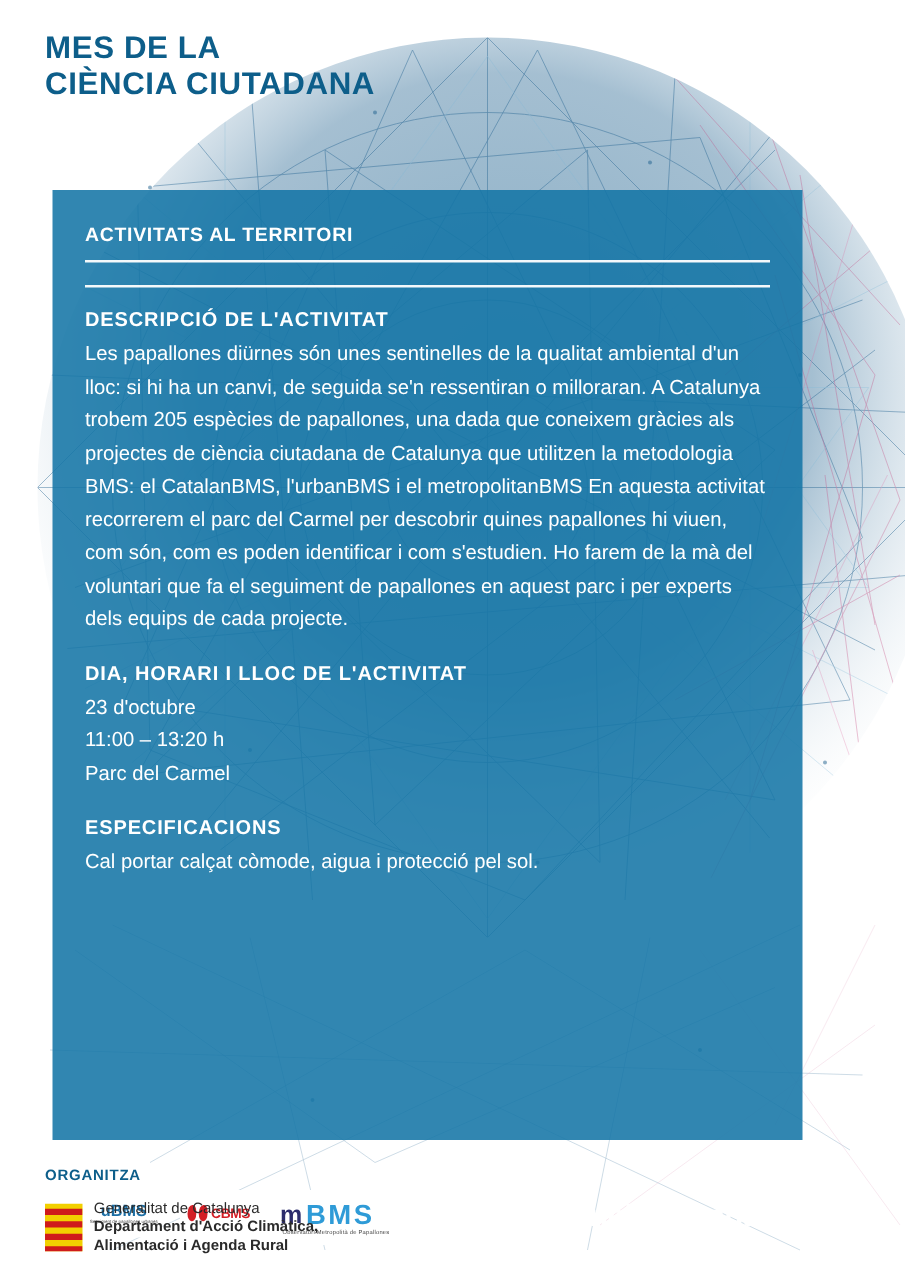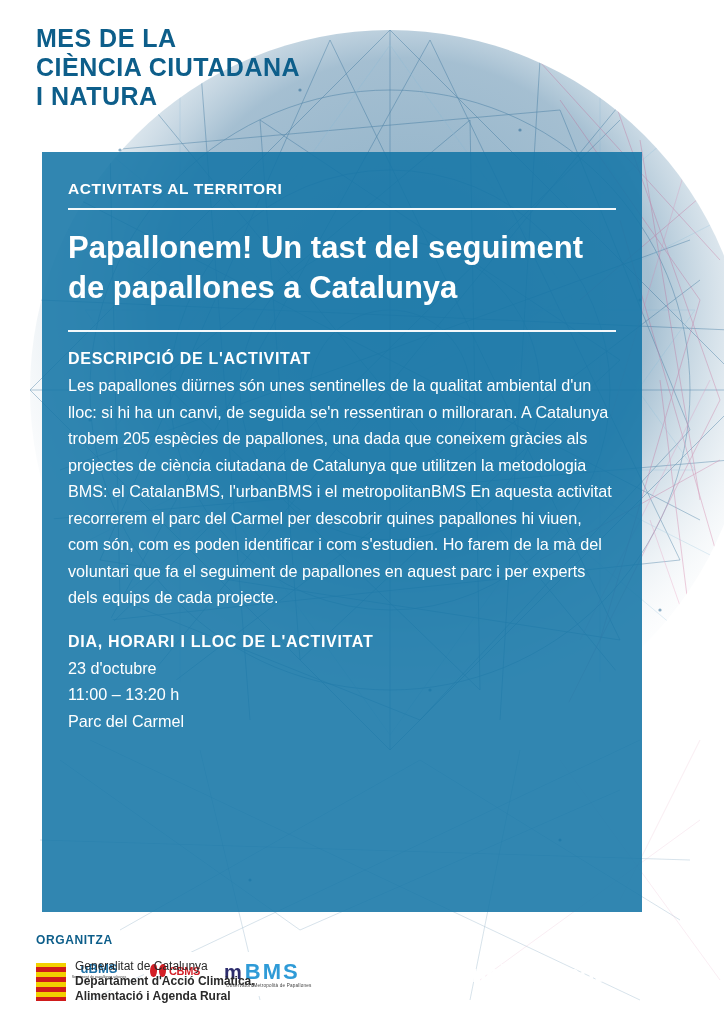--- a/index.html
+++ b/index.html
@@ -370,43 +370,45 @@
           <circle cx="660" cy="610" r="1.6"></circle>
         <circle cx="250" cy="880" r="1.6"></circle>
           <circle cx="560" cy="840" r="1.6"></circle>
       </g>
     </svg>
   </div>
 
   <div class="header">
     <div class="line">MES DE LA</div>
     <div class="line">CIÈNCIA CIUTADANA</div>
-    <div class="line">I NATURA</div>
   </div>
 
   <div class="panel">
 
     <div class="kicker">ACTIVITATS AL TERRITORI</div>
     <hr class="rule">
 
-    <h1 class="title">Papallonem! Un tast del seguiment de papallones a Catalunya</h1>
     <hr class="rule2">
 
     <div class="block">
       <div class="sec-label">DESCRIPCIÓ DE L'ACTIVITAT</div>
       <p class="body-text">Les papallones diürnes són unes sentinelles de la qualitat ambiental d'un lloc: si hi ha un canvi, de seguida se'n ressentiran o milloraran. A Catalunya trobem 205 espècies de papallones, una dada que coneixem gràcies als projectes de ciència ciutadana de Catalunya que utilitzen la metodologia BMS: el CatalanBMS, l'urbanBMS i el metropolitanBMS En aquesta activitat recorrerem el parc del Carmel per descobrir quines papallones hi viuen, com són, com es poden identificar i com s'estudien. Ho farem de la mà del voluntari que fa el seguiment de papallones en aquest parc i per experts dels equips de cada projecte.</p>
     </div>
 
     <div class="block">
       <div class="sec-label">DIA, HORARI I LLOC DE L'ACTIVITAT</div>
       <div class="info-line">23 d'octubre</div>
       <div class="info-line">11:00 – 13:20 h</div>
       <div class="info-line">Parc del Carmel</div>
     </div>
 
+    <div class="block">
+      <div class="sec-label">ESPECIFICACIONS</div>
+      <p class="body-text">Cal portar calçat còmode, aigua i protecció pel sol.</p>
+    </div>
 
   </div>
 
   <div class="logos-row">
 
     <div class="logo-box logo-ubms">
       <div class="big">uBMS</div>
       <div class="tiny">Seguiment de papallones urbanes</div>
     </div>
 

